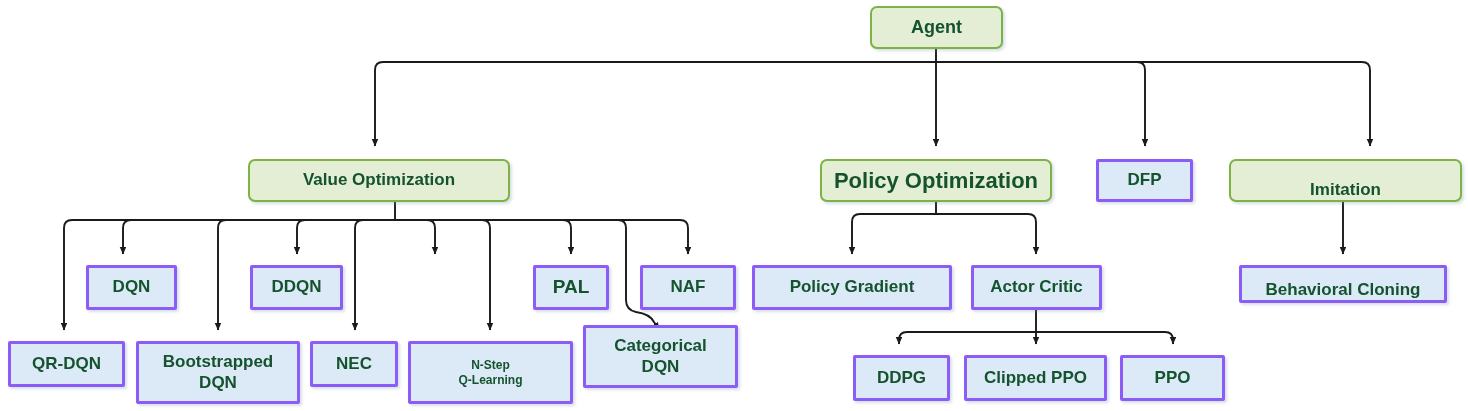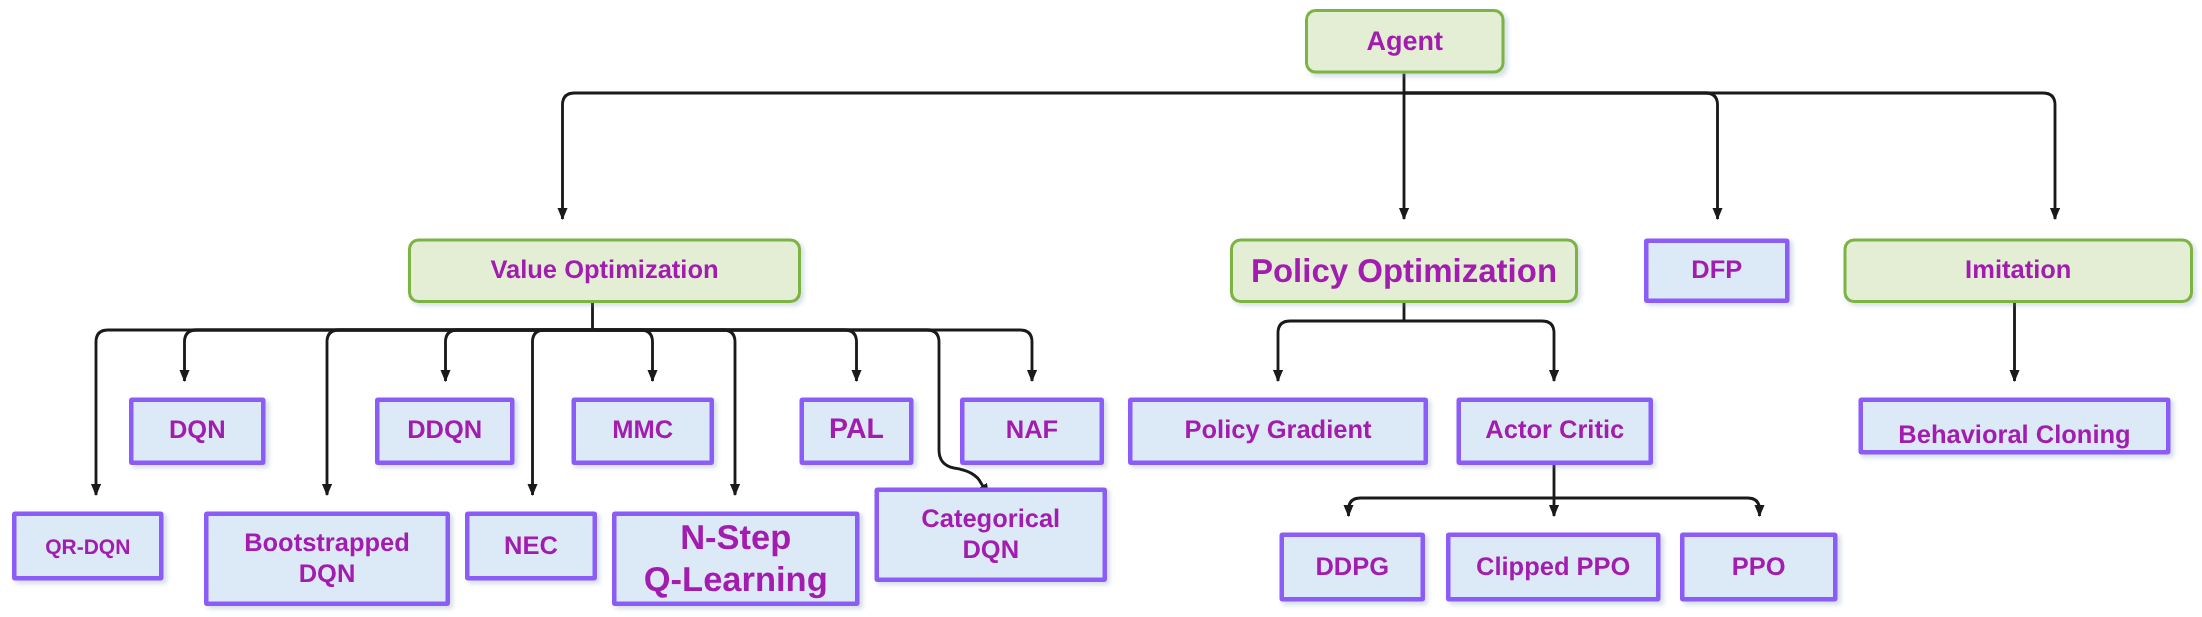--- a/index.html
+++ b/index.html
@@ -24,21 +24,21 @@
     pointer-events: none;
   }
   .node {
     position: absolute;
     box-sizing: border-box;
     display: flex;
     align-items: center;
     justify-content: center;
     text-align: center;
     font-weight: bold;
-    color: #a21caf;
+    color: #14532d;
     line-height: 1.18;
     box-shadow: 2px 2px 3px rgba(120,150,180,0.30);
   }
   .node.green {
     background: #e3eed5;
     border: 2px solid #7cb342;
     border-radius: 7px;
   }
   .node.blue {
     background: #dce9f6;
@@ -103,47 +103,44 @@
       <path d="M1036,332 L907,332 Q899,332 899,340 L899,344" marker-end="url(#arrowhead)"></path>
       <path d="M1036,332 L1036,344" marker-end="url(#arrowhead)"></path>
       <path d="M1036,332 L1165,332 Q1173,332 1173,340 L1173,344" marker-end="url(#arrowhead)"></path>
     </g>
   </svg>
 
   <div class="node green" style="left:870px; top:6px; width:133px; height:43px; font-size:18px;">
     <span class="node-label">Agent</span>
   </div>
 
-  <div class="node green" style="left:272px; top:159px; width:262px; height:43px; font-size:17px;">
+  <div class="node green" style="left:248px; top:159px; width:262px; height:43px; font-size:17px;">
     <span class="node-label">Value Optimization</span>
   </div>
 
   <div class="node green" style="left:820px; top:159px; width:232px; height:43px; font-size:22px;">
     <span class="node-label">Policy Optimization</span>
   </div>
 
   <div class="node blue" style="left:1096px; top:159px; width:97px; height:43px; font-size:17px;">
     <span class="node-label">DFP</span>
   </div>
 
-  <div class="node green" style="left:1229px; top:159px; width:233px; height:43px; font-size:17px;">
+  <div class="node green" style="left:1229px; top:159px; width:233px; height:43px; font-size:17px;align-items:flex-end;">
     <span class="node-label">Imitation</span>
   </div>
 
   <div class="node blue" style="left:86px; top:265px; width:91px; height:45px; font-size:17px;">
     <span class="node-label">DQN</span>
   </div>
 
   <div class="node blue" style="left:250px; top:265px; width:93px; height:45px; font-size:17px;">
     <span class="node-label">DDQN</span>
   </div>
 
-  <div class="node blue" style="left:381px; top:265px; width:95px; height:45px; font-size:17px;">
-    <span class="node-label">MMC</span>
-  </div>
 
   <div class="node blue" style="left:533px; top:265px; width:76px; height:45px; font-size:19px;">
     <span class="node-label">PAL</span>
   </div>
 
   <div class="node blue" style="left:640px; top:265px; width:96px; height:45px; font-size:17px;">
     <span class="node-label">NAF</span>
   </div>
 
   <div class="node blue" style="left:752px; top:265px; width:200px; height:45px; font-size:17px;">
@@ -151,34 +148,34 @@
   </div>
 
   <div class="node blue" style="left:971px; top:265px; width:131px; height:45px; font-size:17px;">
     <span class="node-label">Actor Critic</span>
   </div>
 
   <div class="node blue" style="left:1239px; top:265px; width:208px; height:38px; font-size:17px;align-items:flex-end;">
     <span class="node-label">Behavioral Cloning</span>
   </div>
 
-  <div class="node blue" style="left:8px; top:341px; width:101px; height:46px; font-size:14px;">
+  <div class="node blue" style="left:8px; top:341px; width:117px; height:46px; font-size:17px;">
     <span class="node-label">QR-DQN</span>
   </div>
 
   <div class="node blue" style="left:136px; top:341px; width:164px; height:63px; font-size:17px;">
     <span class="node-label">Bootstrapped
 DQN</span>
   </div>
 
   <div class="node blue" style="left:310px; top:341px; width:88px; height:46px; font-size:17px;">
     <span class="node-label">NEC</span>
   </div>
 
-  <div class="node blue" style="left:408px; top:341px; width:165px; height:63px; font-size:23px;">
+  <div class="node blue" style="left:408px; top:341px; width:165px; height:63px; font-size:12px;">
     <span class="node-label">N-Step
 Q-Learning</span>
   </div>
 
   <div class="node blue" style="left:583px; top:325px; width:155px; height:63px; font-size:17px;">
     <span class="node-label">Categorical
 DQN</span>
   </div>
 
   <div class="node blue" style="left:853px; top:355px; width:97px; height:46px; font-size:17px;">

